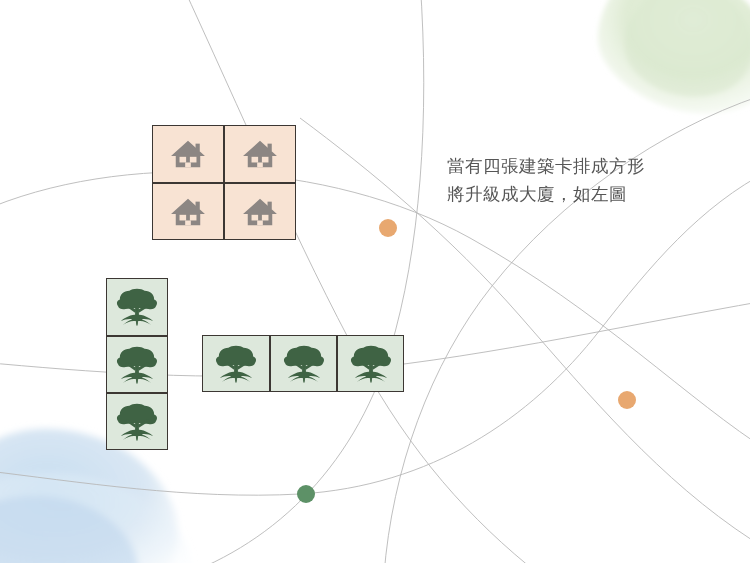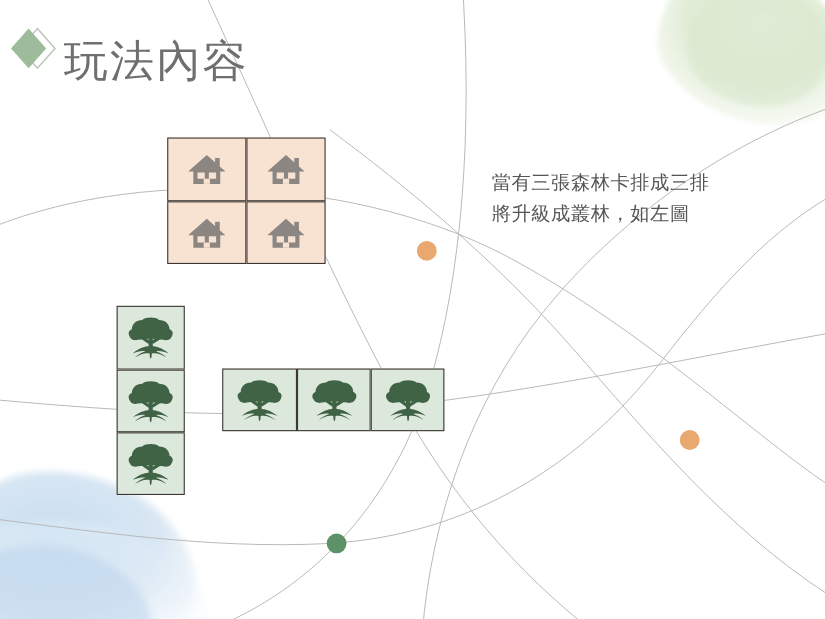--- a/index.html
+++ b/index.html
@@ -157,27 +157,20 @@
       <path d="M 760 96 C 660 130 560 200 492 286 C 430 364 392 470 384 575"></path>
       <path d="M 300 118 C 370 170 450 236 520 316 C 590 396 660 480 752 540"></path>
       <path d="M -20 362 C 90 372 210 382 330 372 C 470 360 600 330 770 300"></path>
     </g>
 
     <circle cx="388" cy="228" r="9" fill="#e8a870"></circle>
     <circle cx="306" cy="494" r="9" fill="#5d9167"></circle>
     <circle cx="627" cy="400" r="9" fill="#e8a870"></circle>
   </svg>
 
-  <div id="title-block">
-    <svg id="diamond-logo" viewBox="0 0 44 44" width="44" height="44">
-      <polygon points="26,4 42,22 26,40 10,22" fill="none" stroke="#b9c9b6" stroke-width="1.4"></polygon>
-      <polygon points="18,4 34,22 18,40 2,22" fill="#9ebb9b"></polygon>
-    </svg>
-    <div id="page-title">玩法內容</div>
-  </div>
 
   <div id="house-grid">
     <div class="card house" style="left:0px; top:0px; width:72px; height:58px;">
       <svg viewBox="0 0 40 34" width="38" height="32">
         <polygon points="20,3 38,19 33,19 33,31 7,31 7,19 2,19" fill="#8c8683"></polygon>
         <rect x="28" y="6" width="4.5" height="8" fill="#8c8683"></rect>
         <rect x="11" y="20" width="7" height="6" fill="#f8e3d3"></rect>
         <rect x="22" y="20" width="7" height="6" fill="#f8e3d3"></rect>
         <rect x="17" y="26" width="6" height="5" fill="#f8e3d3"></rect>
       </svg>
@@ -300,15 +293,15 @@
         <path d="M24 24 L34 18 L36 20 L25 27 Z" fill="#3f6344"></path>
         <path d="M23 29 C17 29 10 32 6 36 C10 34 15 33 18 34
                  C14 35 10 38 8 40 C12 37 18 35 22 36
                  C22 38 22 40 23 41 C24 40 24 38 24 36
                  C28 35 34 37 38 40 C36 38 32 35 28 34
                  C31 33 36 34 40 36 C36 32 29 29 23 29 Z" fill="#3f6344"></path>
       </svg>
     </div>
   </div>
 
-  <div class="caption" id="caption-building">當有三張森林卡排成三排將升級成叢林，如左圖</div>
+  <div class="caption" id="caption-building">當有四張建築卡排成方形將升級成大廈，如左圖</div>
 
 </div>
 
 </body></html>

